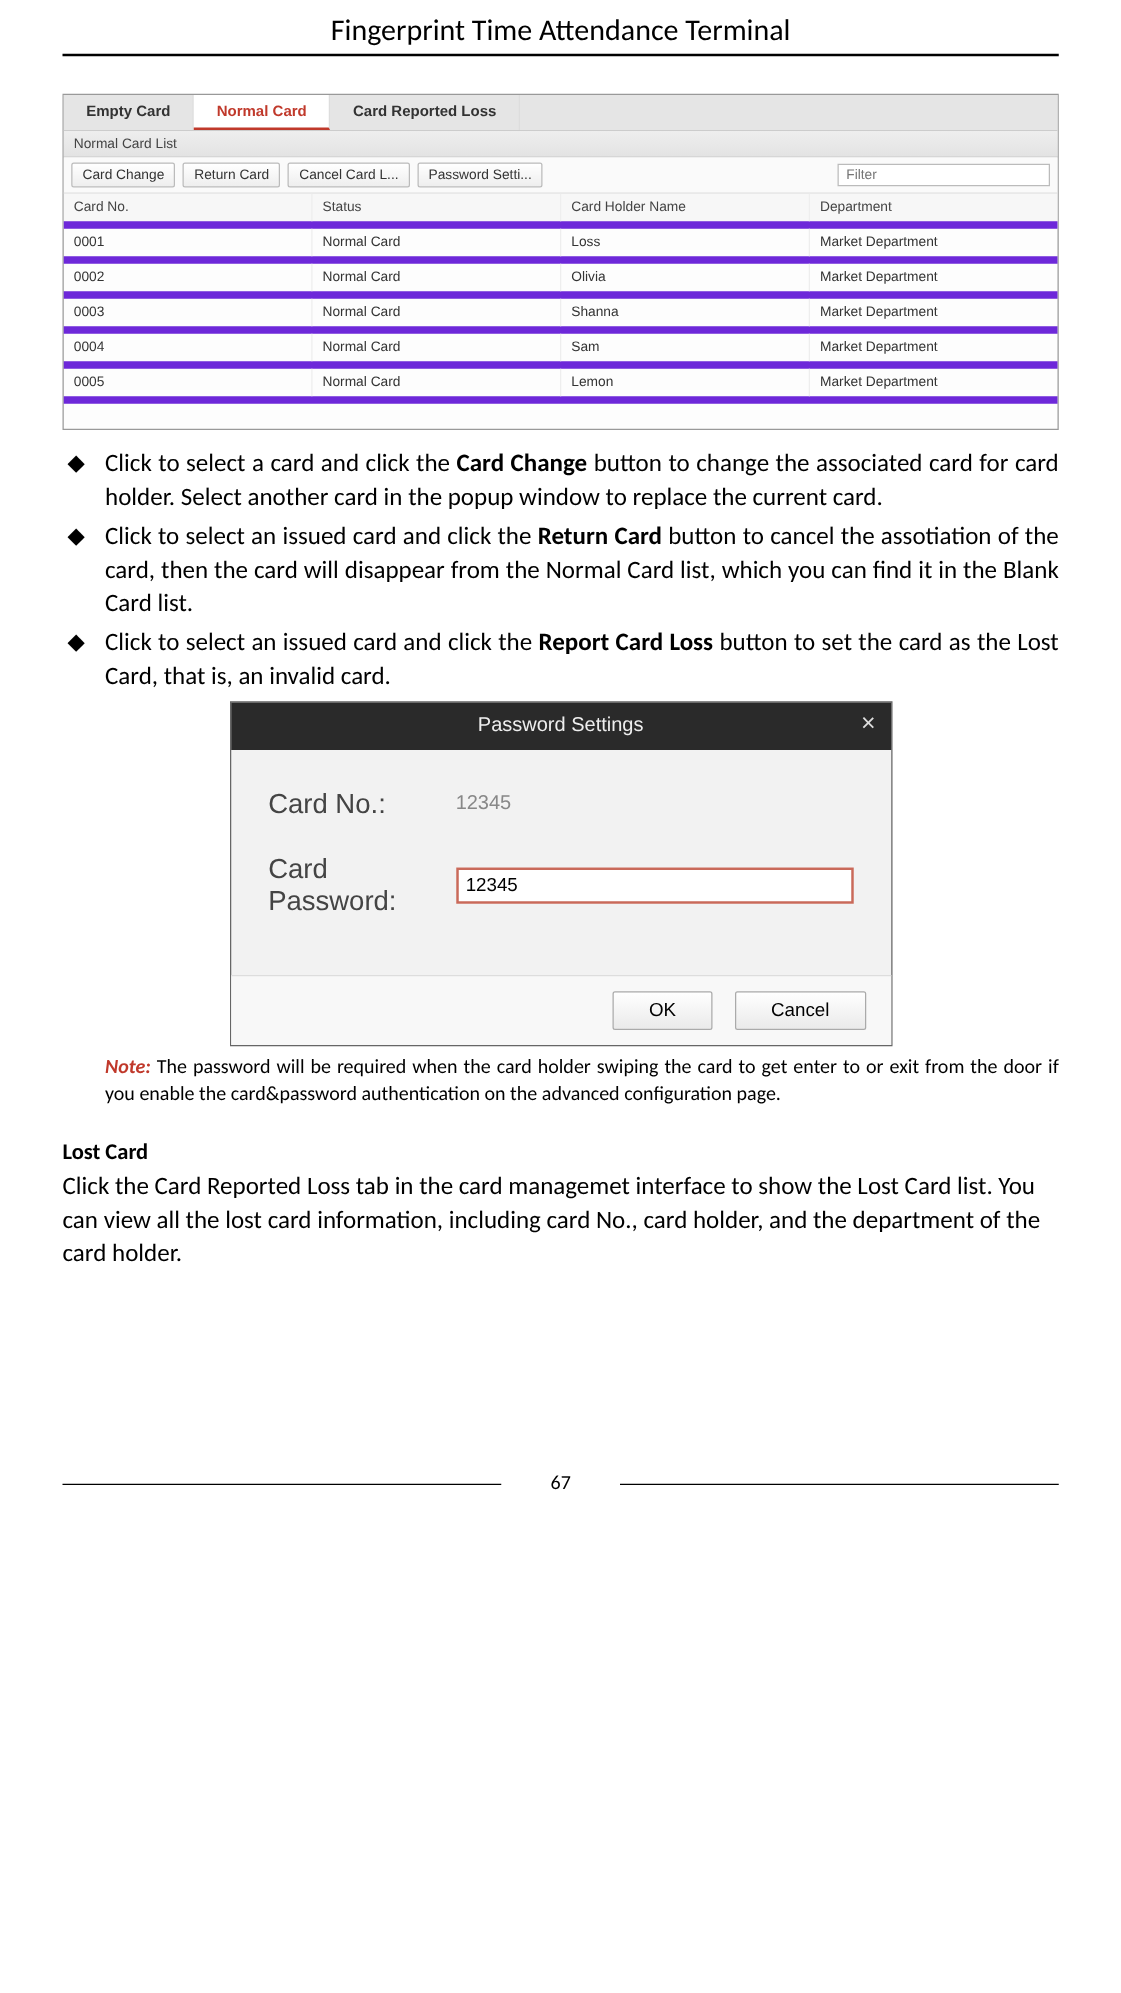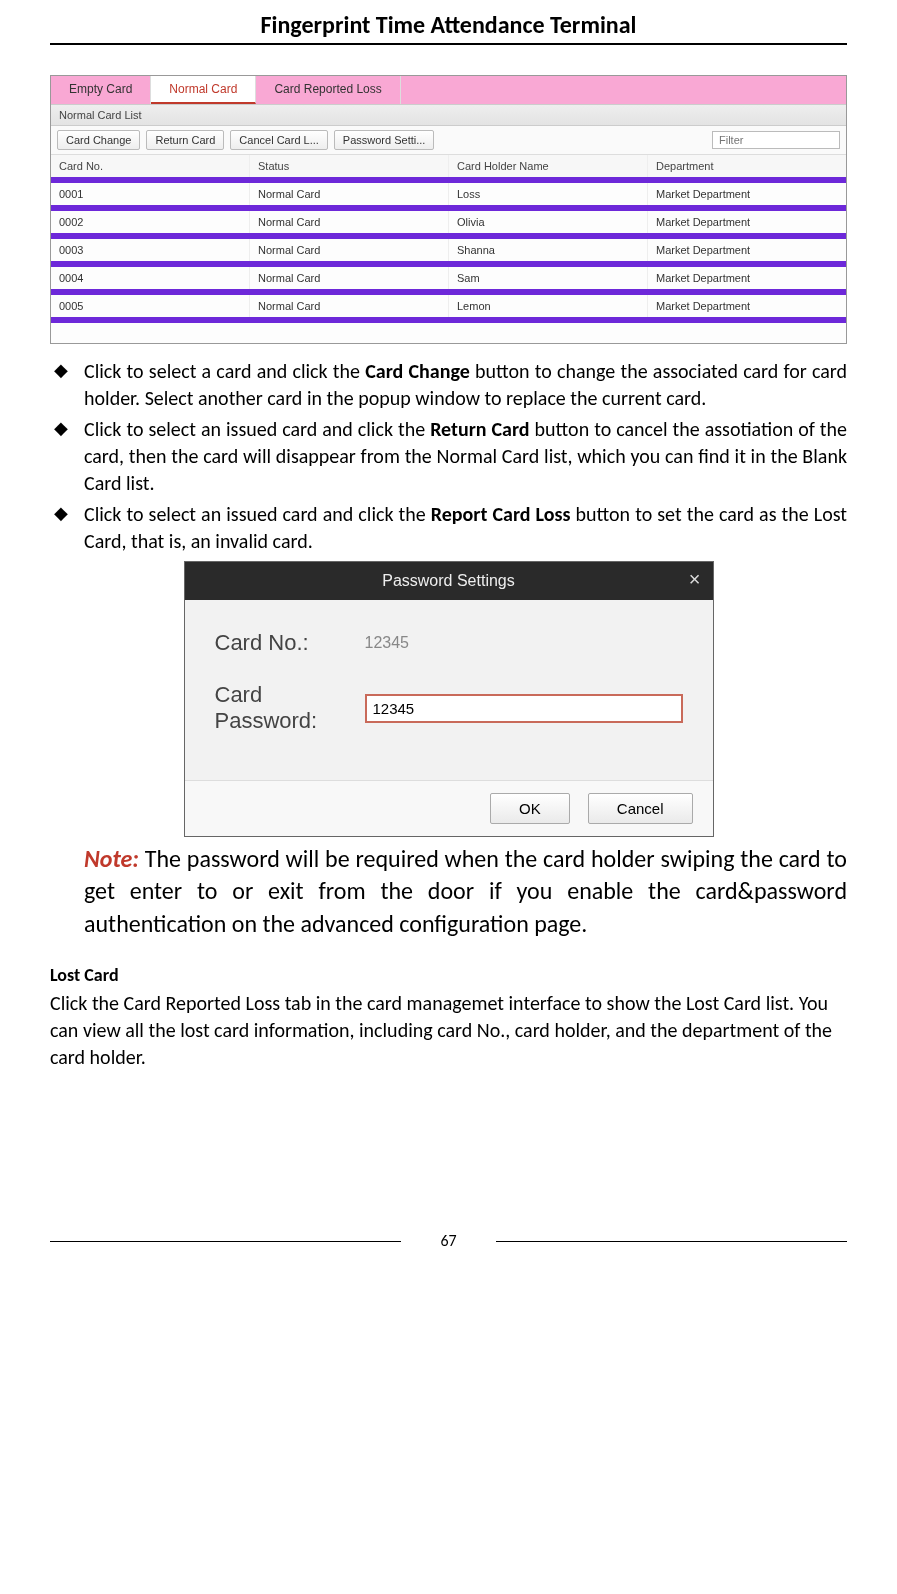--- a/index.html
+++ b/index.html
@@ -7,39 +7,40 @@
     font-family: Calibri, Arial, sans-serif;
     background: #fff;
     color: #000;
     width: 897px;
     margin: 0 auto;
     padding: 10px 50px 40px;
   }
   .doc-title {
     text-align: center;
     font-size: 24px;
-    font-weight: 700;
+    font-weight: 400;
     border-bottom: 2px solid #000;
     padding-bottom: 4px;
     margin-bottom: 30px;
   }
   
   .app-window {
     border: 1px solid #999;
     font-family: Arial, sans-serif;
     font-size: 12px;
     color: #333;
     width: 100%;
     background: #fdfdfd;
     margin-bottom: 14px;
   }
   .tabs {
     display: flex;
     border-bottom: 1px solid #ccc;
-    background: #f9a8d4;
+    background: #e5e5e5;
+    font-weight: bold;
   }
   .tab {
     padding: 6px 18px;
     border-right: 1px solid #ddd;
     cursor: pointer;
   }
   .tab.active { color: #c0392b; border-bottom: 2px solid #c0392b; background:#fff; }
   .section-bar {
     background: linear-gradient(#eee,#e3e3e3);
     border-bottom: 1px solid #ccc;
@@ -62,21 +63,21 @@
     font-size: 11px;
     border-radius: 2px;
     cursor: pointer;
     white-space: nowrap;
   }
   .filter-input {
     margin-left: auto;
     border: 1px solid #bbb;
     padding: 2px 6px;
     font-size: 11px;
-    width: 128px;
+    width: 170px;
     color:#999;
   }
   .grid-header, .grid-row {
     display: flex;
     border-bottom: 6px solid #6d28d9;
   }
   .grid-header { background: #f7f7f7; font-size:11px; color:#444; }
   .cell {
     flex: 1;
     padding: 5px 8px;
@@ -158,21 +159,21 @@
   }
   .dlg-btn {
     border: 1px solid #aaa;
     background: linear-gradient(#fff,#eaeaea);
     padding: 6px 28px;
     font-size: 15px;
     border-radius: 2px;
     cursor: pointer;
   }
 
-  .note-wrap { padding-left: 34px; font-size: 24px; line-height:1.35; margin-top:4px; text-align: justify;}
+  .note-wrap { padding-left: 34px; font-size: 16px; line-height:1.35; margin-top:4px; text-align: justify;}
   .note-label { color: #c0392b; font-weight: bold; font-style: italic; }
 
   h3.subhead { font-size: 18px; font-weight: bold; margin-top: 24px; margin-bottom: 4px; }
   p.doc-para { font-size: 20px; line-height: 1.35; }
 
   .page-num { text-align:center; font-size:16px; margin-top:160px; position:relative; }
   .page-num::before, .page-num::after {
     content:""; position:absolute; top:50%; width:44%; border-top:1.5px solid #000;
   }
   .page-num::before { left:0; }

